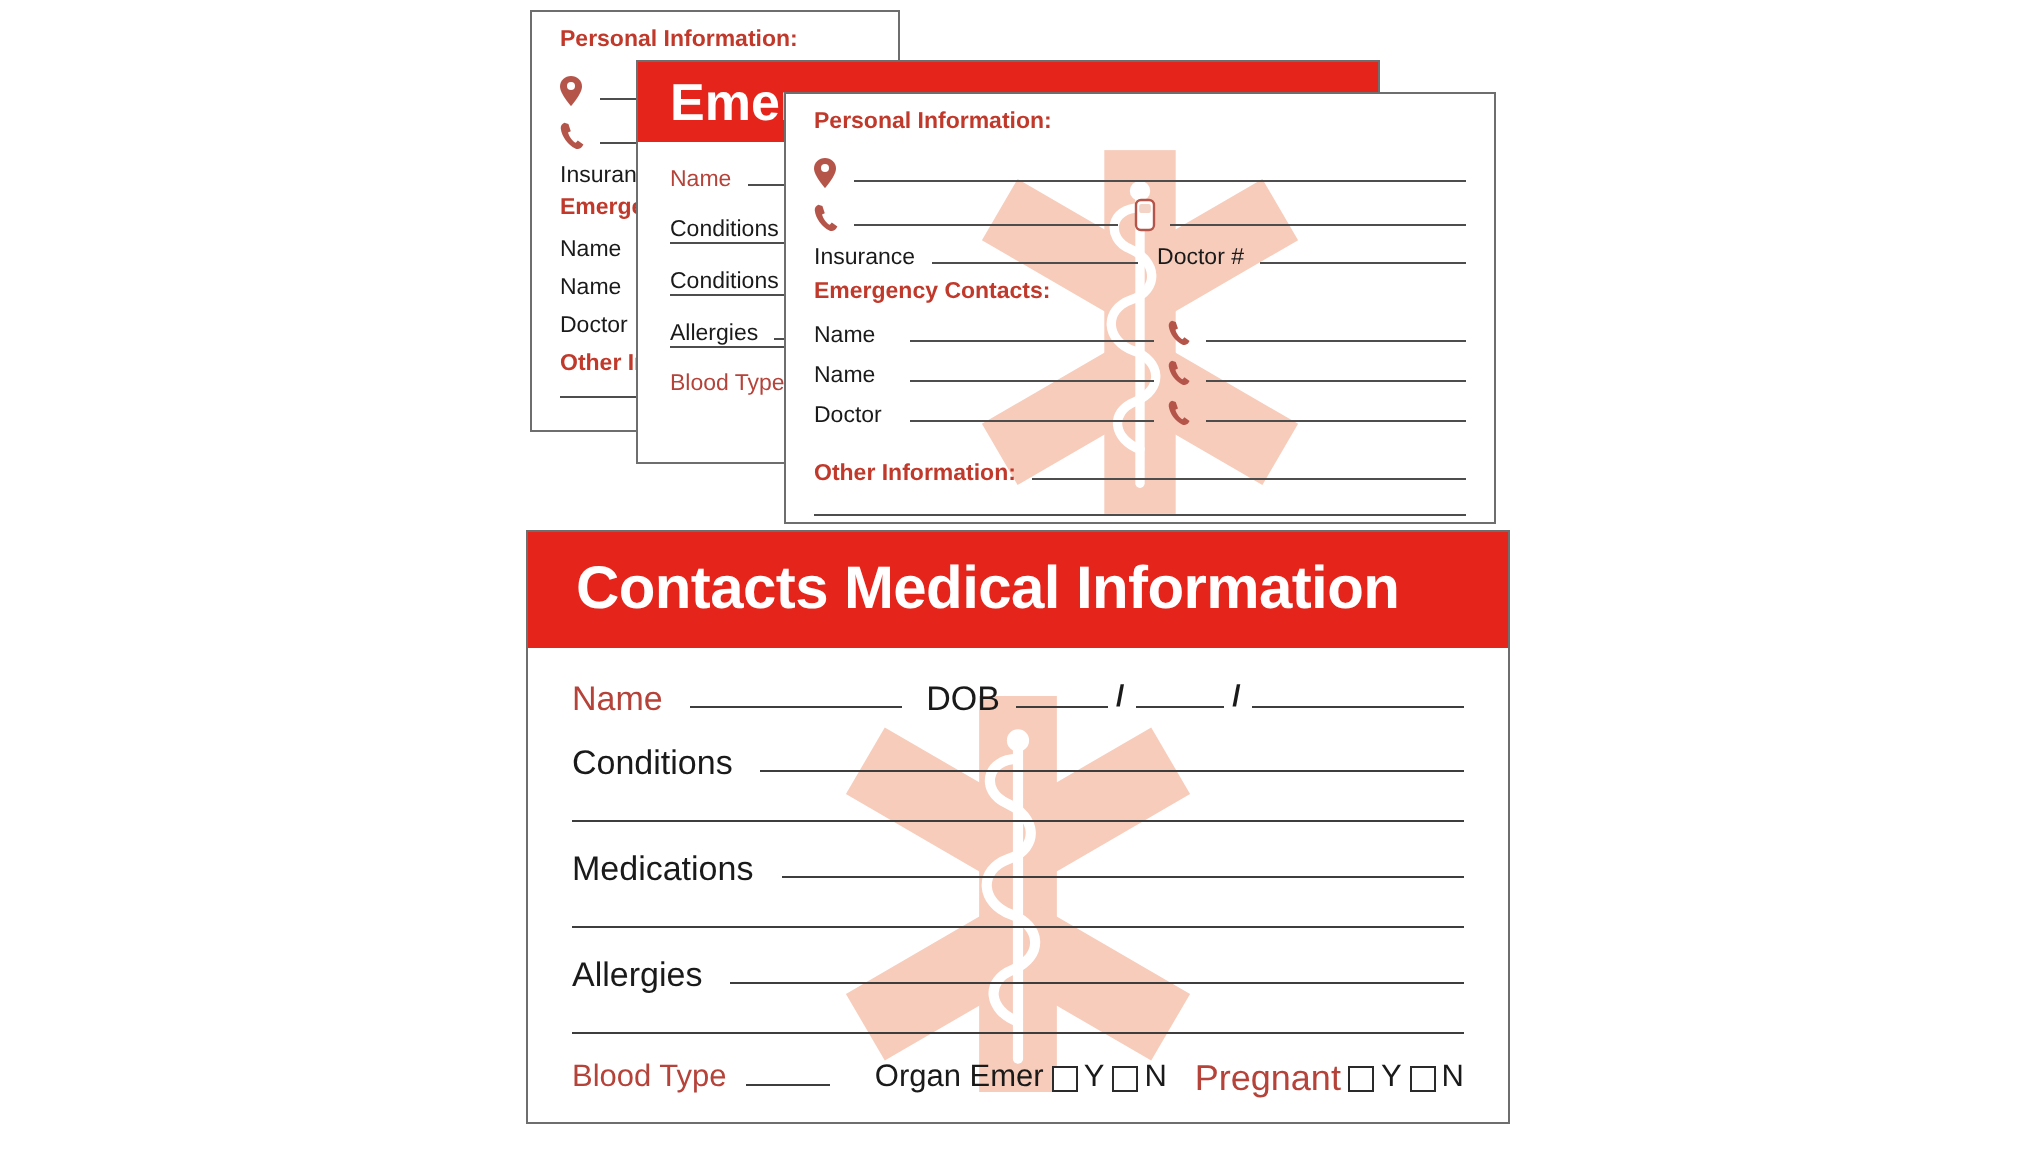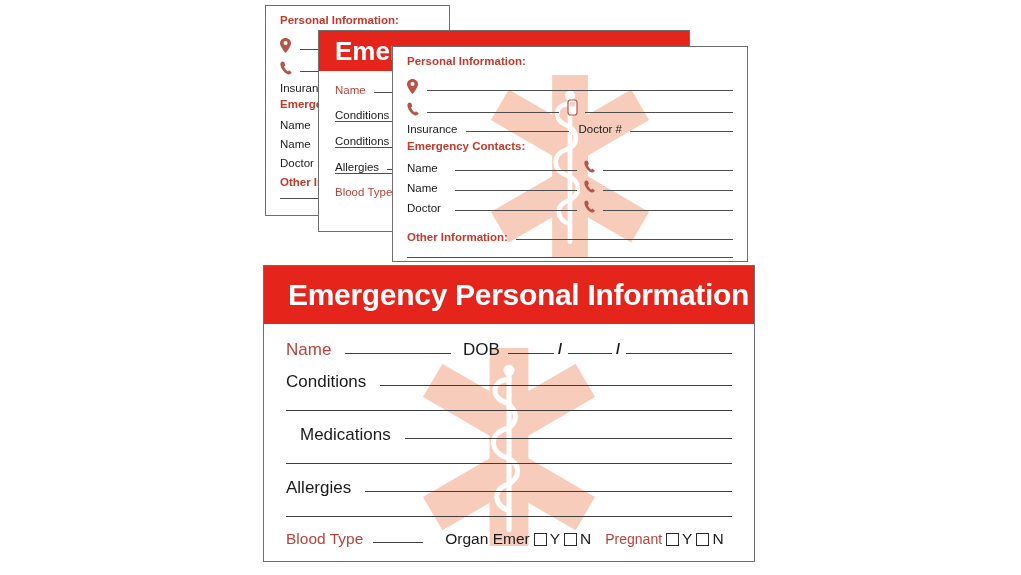--- a/index.html
+++ b/index.html
@@ -282,21 +282,21 @@
           <span class="sec">Other Information:</span>
           <span class="rule" style="margin:0 0 3px 8px;"></span>
         </div>
         <div class="rule-fixed" style="width:100%; margin-top:14px;"></div>
       </div>
     </div>
   </div>
 
   <div class="card" id="card-main">
     <div class="card-header">
-      <span class="htitle">Emergency Personal Information</span>
+      <span class="htitle">Contacts Medical Information</span>
     </div>
     <div class="card-body">
 
       <div class="watermark" style="top:24px;">
         <svg width="200" height="198" viewBox="0 0 200 214">
           <g fill="#f7ccbb">
             <rect x="79" y="0" width="42" height="214"></rect>
             <polygon points="100,107 7,53 28,17 121,71"></polygon>
             <polygon points="100,107 193,53 172,17 79,71"></polygon>
             <polygon points="100,107 7,161 28,197 121,143"></polygon>
@@ -323,40 +323,40 @@
           <span class="rule big-rule" style="margin:0 0 4px 2px;"></span>
         </div>
 
         <div class="m-row" style="height:32px;">
           <span class="lbl blk" style="font-size:17px;">Conditions</span>
           <span class="rule big-rule" style="margin:0 0 4px 14px;"></span>
         </div>
         <div class="rule-fixed big-rule" style="width:100%; height:20px; border-top:0;"></div>
 
         <div class="m-row" style="height:32px;">
-          <span class="lbl blk" style="font-size:17px;margin-left:14px;">Medications</span>
+          <span class="lbl blk" style="font-size:17px;">Medications</span>
           <span class="rule big-rule" style="margin:0 0 4px 14px;"></span>
         </div>
         <div class="rule-fixed big-rule" style="width:100%; height:20px; border-top:0;"></div>
 
         <div class="m-row" style="height:32px;">
           <span class="lbl blk" style="font-size:17px;">Allergies</span>
           <span class="rule big-rule" style="margin:0 0 4px 14px;"></span>
         </div>
         <div class="rule-fixed big-rule" style="width:100%; height:20px; border-top:0;"></div>
 
         <div class="m-row" style="height:30px;">
           <span class="lbl red-plain" style="font-size:15.5px;">Blood Type</span>
           <span class="rule big-rule" style="margin:0 0 4px 10px; max-width:50px;"></span>
           <span class="lbl blk" style="font-size:15.5px; margin-left:22px;">Organ Emer</span>
           <span class="chk"></span>
           <span class="lbl blk" style="font-size:15.5px;">Y</span>
           <span class="chk"></span>
           <span class="lbl blk" style="font-size:15.5px;">N</span>
-          <span class="lbl red-plain" style="font-size:14px; margin-left:14px;">Pregnant</span>
+          <span class="lbl red-plain" style="font-size:18px; margin-left:14px;">Pregnant</span>
           <span class="chk"></span>
           <span class="lbl blk" style="font-size:15.5px;">Y</span>
           <span class="chk"></span>
           <span class="lbl blk" style="font-size:15.5px;">N</span>
         </div>
       </div>
     </div>
   </div>
 
 </div>

